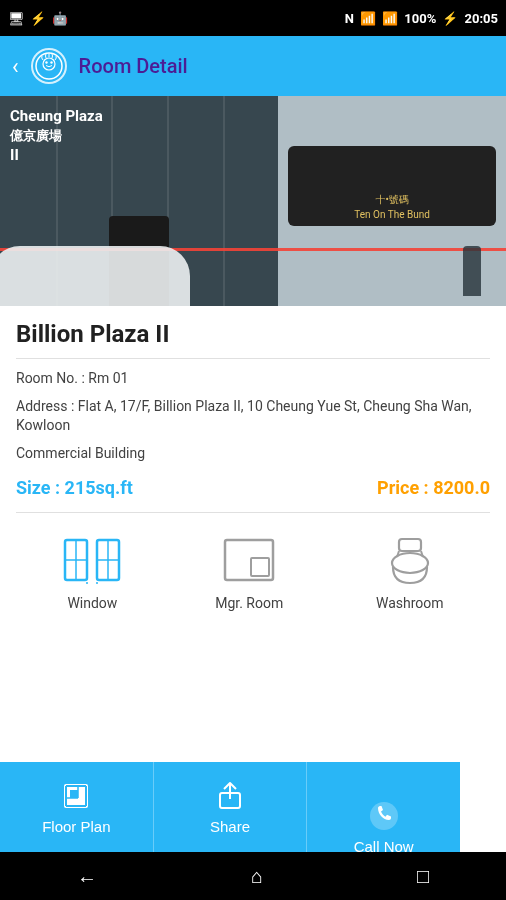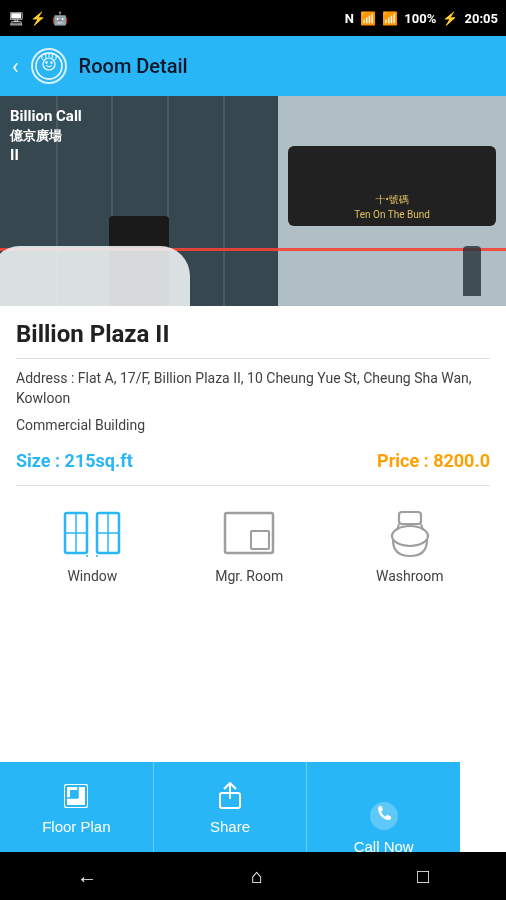--- a/index.html
+++ b/index.html
@@ -47,21 +47,21 @@
       height: 36px;
       border-radius: 50%;
       border: 2px solid rgba(255,255,255,0.8);
       display: flex;
       align-items: center;
       justify-content: center;
       color: #fff;
       font-size: 18px;
     }
     .app-bar-title {
-      color: #0f172a;
+      color: #4c1d95;
       font-size: 20px;
       font-weight: 500;
     }
 
     
     .property-image {
       width: 506px;
       height: 210px;
       background: linear-gradient(135deg, #607d8b 0%, #455a64 40%, #78909c 70%, #546e7a 100%);
       position: relative;
@@ -320,21 +320,21 @@
       <path d="M20 8 Q22 6 21 4" stroke="white" stroke-width="1" fill="none"></path>
     </svg>
   </div>
   <span class="app-bar-title">Room Detail</span>
 </div>
 
 <div class="property-image">
   <div class="building-facade">
     <div class="building-left">
       <div class="building-sign">
-        <div>Billion Call</div>
+        <div>Cheung Plaza</div>
         <div class="chinese">億京廣場</div>
         <div>II</div>
       </div>
 
       <div style="position:absolute;top:0;bottom:0;left:20%;width:2px;background:rgba(255,255,255,0.1)"></div>
       <div style="position:absolute;top:0;bottom:0;left:40%;width:2px;background:rgba(255,255,255,0.1)"></div>
       <div style="position:absolute;top:0;bottom:0;left:60%;width:2px;background:rgba(255,255,255,0.1)"></div>
       <div style="position:absolute;top:0;bottom:0;left:80%;width:2px;background:rgba(255,255,255,0.1)"></div>
       <div class="building-door"></div>
     </div>
@@ -346,20 +346,21 @@
   </div>
   <div class="red-line"></div>
   <div class="car-silhouette"></div>
   <div class="person-silhouette"></div>
 </div>
 
 <div class="content">
   <h1 class="property-title">Billion Plaza II</h1>
   <div class="divider"></div>
 
+  <div class="detail-row">Room No. : Rm 01</div>
   <div class="detail-row">Address : Flat A, 17/F, Billion Plaza II, 10 Cheung Yue St, Cheung Sha Wan, Kowloon</div>
   <div class="detail-row">Commercial Building</div>
 
   <div class="size-price-row">
     <span class="size-text">Size : 215sq.ft</span>
     <span class="price-text">Price : 8200.0</span>
   </div>
 
   <div class="divider2"></div>
 

